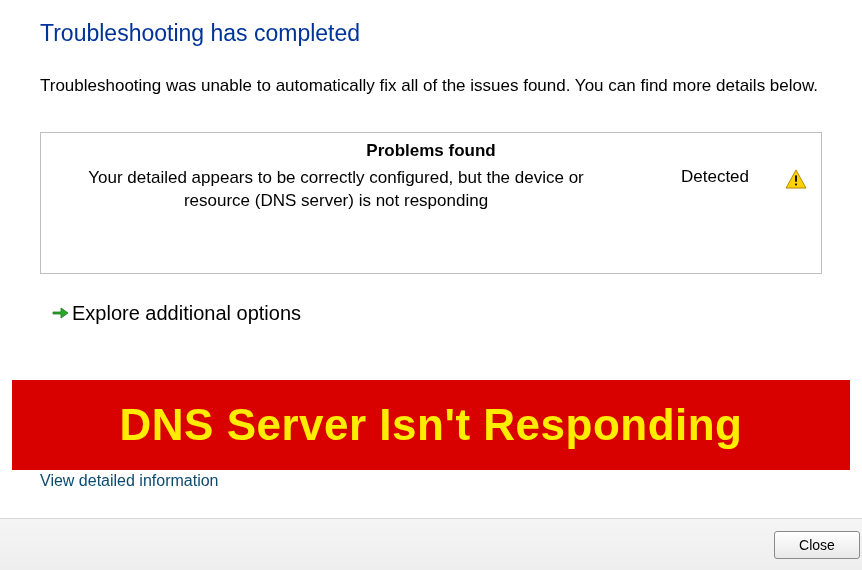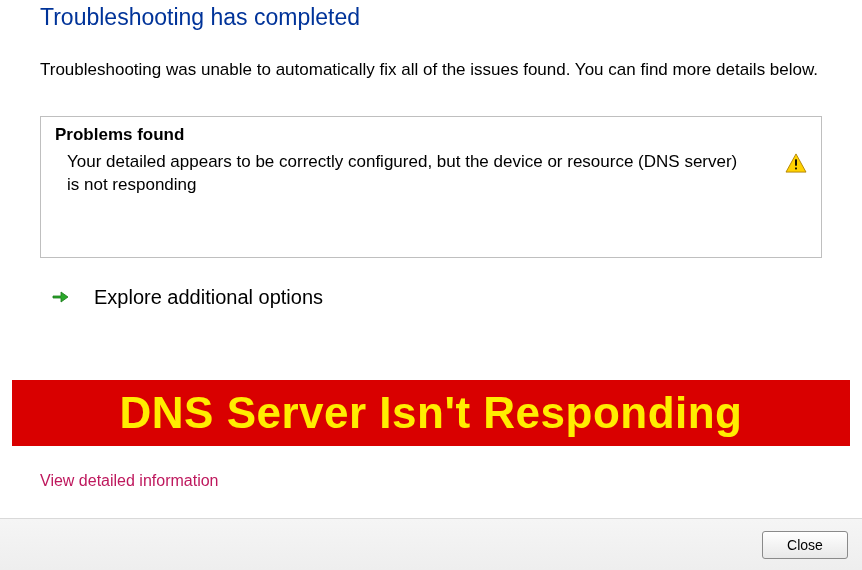--- a/index.html
+++ b/index.html
@@ -9,38 +9,39 @@
     }
     body {
       font-family: 'Segoe UI', Tahoma, sans-serif;
       background: #ffffff;
       width: 862px;
       height: 570px;
       overflow: hidden;
       position: relative;
     }
     .content {
-      padding: 4px 40px 0 40px;
+      padding: 20px 40px 0 40px;
     }
     .heading {
       color: #003399;
       font-size: 23px;
       font-weight: 400;
       margin-bottom: 28px;
     }
     .subtext {
       color: #000000;
       font-size: 17px;
       line-height: 1.35;
       margin-bottom: 34px;
     }
     .problems-box {
       border: 1px solid #bfbfbf;
       padding: 8px 14px 60px 14px;
       margin-bottom: 28px;
+      text-align: center;
     }
     .problems-title {
       font-size: 17px;
       font-weight: bold;
       color: #000;
       margin-bottom: 6px;
     }
     .problem-row {
       display: flex;
       align-items: flex-start;
@@ -59,70 +60,70 @@
       width: 140px;
     }
     .warn-icon {
       width: 22px;
       height: 20px;
       margin-top: 2px;
     }
     .explore-row {
       display: flex;
       align-items: center;
-      gap: 24px;
+      gap: 2px;
       padding-left: 10px;
       cursor: pointer;
     }
     .arrow-icon {
       width: 20px;
       height: 20px;
       flex-shrink: 0;
     }
     .explore-text {
       font-size: 20px;
       color: #000;
     }
     .banner {
       position: absolute;
       left: 12px;
       right: 12px;
       top: 380px;
       background: #d90000;
-      height: 66px;
+      height: 90px;
       display: flex;
       align-items: center;
       justify-content: center;
     }
     .banner-text {
       color: #ffed00;
       font-size: 44px;
       font-weight: bold;
       letter-spacing: 0.5px;
     }
     .link {
       position: absolute;
       left: 40px;
       top: 472px;
-      color: #be185d;
+      color: #0c4a6e;
       font-size: 16px;
       cursor: pointer;
     }
     .footer {
       position: absolute;
       bottom: 0;
       left: 0;
       right: 0;
       height: 52px;
       border-top: 1px solid #d9d9d9;
       background: linear-gradient(#f5f5f5, #eeeeee);
       display: flex;
       justify-content: flex-end;
       align-items: center;
-      padding-right: 14px;
+      padding-right: 2px;
     }
     .close-btn {
       min-width: 86px;
       height: 28px;
       background: linear-gradient(#ffffff, #e8e8e8);
       border: 1px solid #8a8a8a;
       border-radius: 3px;
       font-size: 14px;
       font-family: inherit;
       cursor: pointer;
@@ -133,20 +134,21 @@
 <body>
 
 <div class="content">
   <h1 class="heading">Troubleshooting has completed</h1>
   <p class="subtext">Troubleshooting was unable to automatically fix all of the issues found. You can find more details below.</p>
 
   <div class="problems-box">
     <div class="problems-title">Problems found</div>
     <div class="problem-row">
       <div class="problem-desc">Your detailed appears to be correctly configured, but the device or resource (DNS server) is not responding</div>
+      <div class="problem-status">Detected</div>
       <svg class="warn-icon" viewBox="0 0 24 22">
         <path d="M12 1 L23 21 L1 21 Z" fill="#ffd200" stroke="#b08000" stroke-width="1"></path>
         <rect x="11" y="7" width="2" height="7" fill="#000"></rect>
         <rect x="11" y="16" width="2" height="2" fill="#000"></rect>
       </svg>
     </div>
   </div>
 
   <div class="explore-row">
     <svg class="arrow-icon" viewBox="0 0 20 20">

